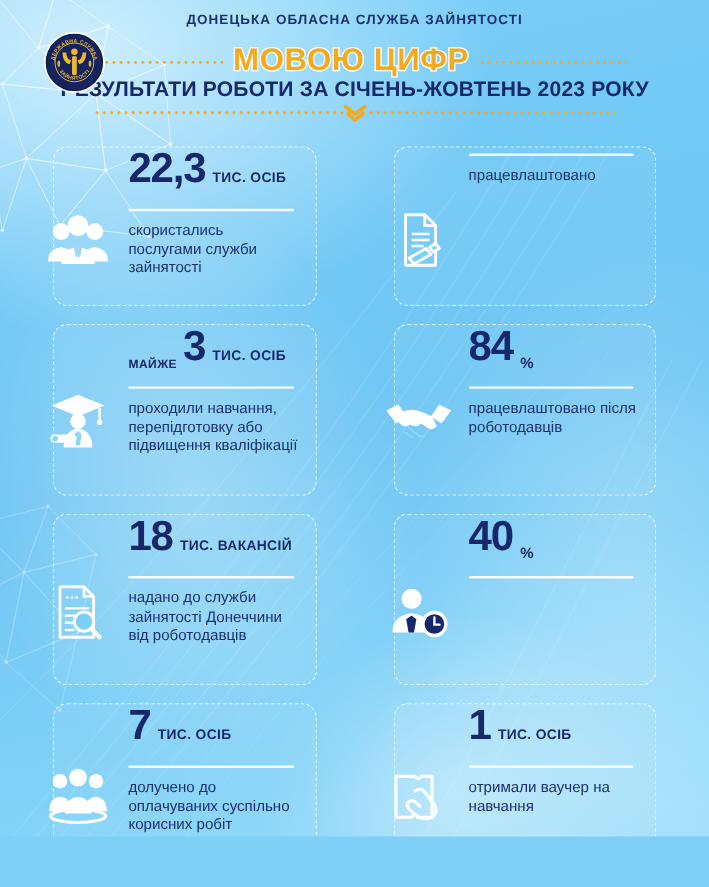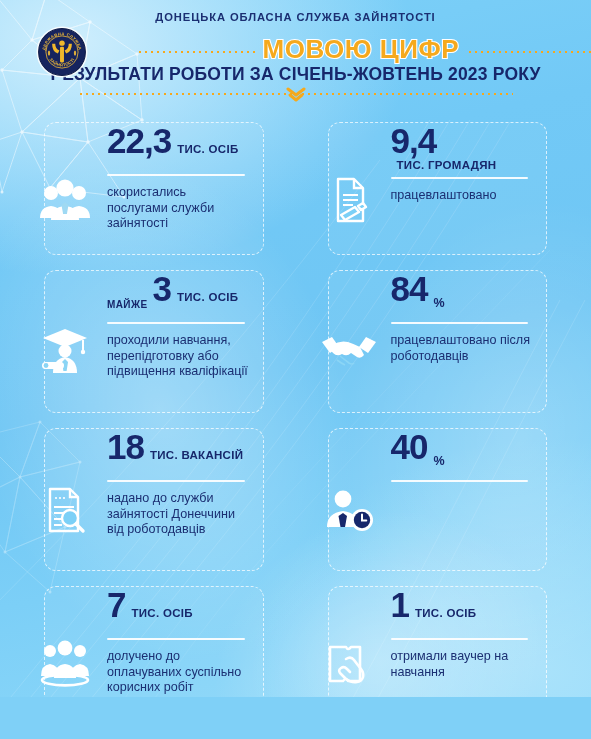--- a/index.html
+++ b/index.html
@@ -31,21 +31,21 @@
 
   
   .header{position:absolute;left:0;top:0;width:591px;height:108px;}
   .hdr-line1{
     position:absolute;left:0;right:0;top:11px;text-align:center;
     font-size:11.2px;font-weight:700;letter-spacing:.9px;color:#1b2f72;
     white-space:nowrap;
   }
   .hdr-mid{
     position:absolute;left:0;right:0;top:34px;height:30px;
-    display:flex;align-items:center;justify-content:flex-end;gap:8px;
+    display:flex;align-items:center;justify-content:center;gap:8px;
   }
   .dots{
     flex:0 0 auto;height:4px;width:118px;margin-top:6px;
     background-image:radial-gradient(circle, #f6a81c 1.1px, rgba(0,0,0,0) 1.3px);
     background-size:6px 4px;background-repeat:repeat-x;
   }
   .dots.right{width:124px;}
   .hdr-gold{
     font-size:26px;font-weight:800;letter-spacing:.5px;
     color:#f5a91d;white-space:nowrap;line-height:1;
@@ -261,24 +261,20 @@
             <circle cx="41" cy="15" r="7"></circle>
             <path d="M30 40 q0-11 11-12 q11 1 11 12 z"></path>
             <circle cx="27" cy="10" r="8.6"></circle>
             <path d="M13 42 q0-13 14-14 q14 1 14 14 z"></path>
             <path d="M27 24 l3.5 3 l-1.6 9 h-3.8 l-1.6 -9 z" fill="#9fd9f3"></path>
           </svg>
         </div>
       </div>
 
       <div class="card">
-        <div class="stat">
-          <span class="bignum">9,4</span>
-          <span class="unit">ТИС. ГРОМАДЯН</span>
-        </div>
         <div class="rule"></div>
         <div class="desc">працевлаштовано</div>
         <div class="ico">
           <svg width="48" height="50" viewBox="0 0 48 50" fill="none" stroke="#ffffff" stroke-width="2.4">
             <path d="M13 4 h16 l9 9 v33 h-25 z" stroke-linejoin="round"></path>
             <path d="M29 4 v9 h9"></path>
             <path d="M18 20 h15 M18 25 h15 M18 30 h10" stroke-width="2"></path>
             <path d="M16 40 l14 -8 l4 5 l-14 8 z" stroke-linejoin="round" fill="#7cd0f7"></path>
             <path d="M33 31 l5 -3 l3 4 l-5 3 z" stroke-linejoin="round" fill="#7cd0f7"></path>
           </svg>

